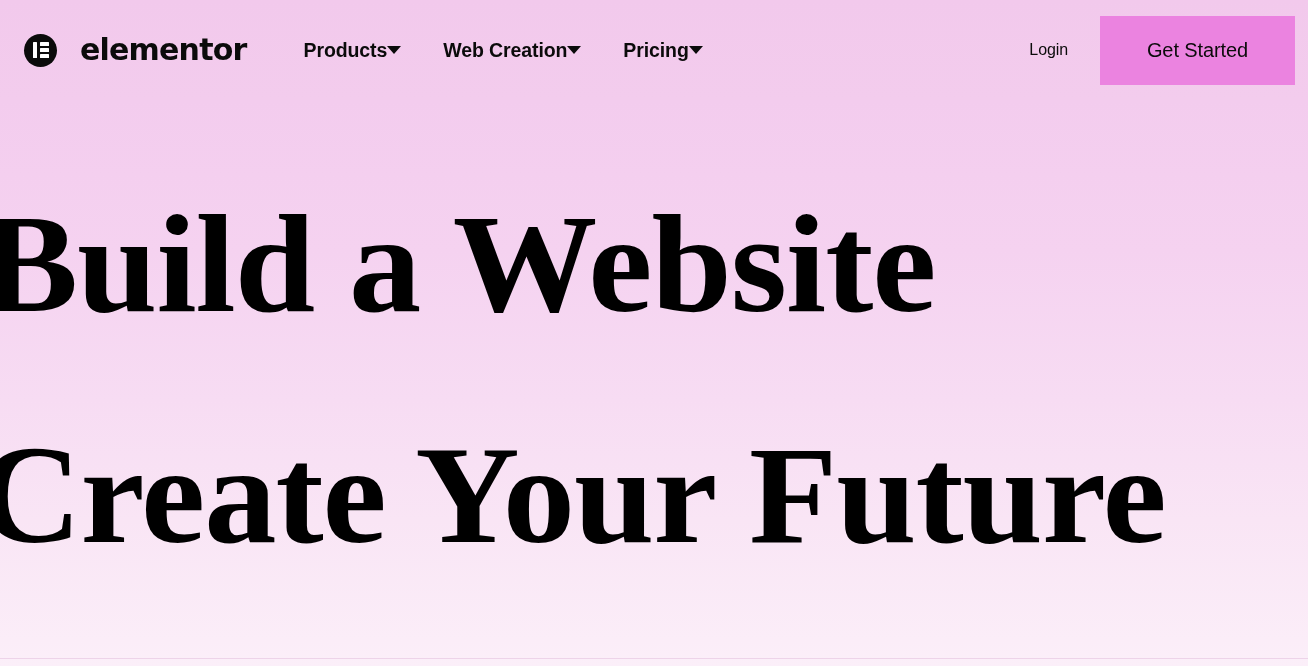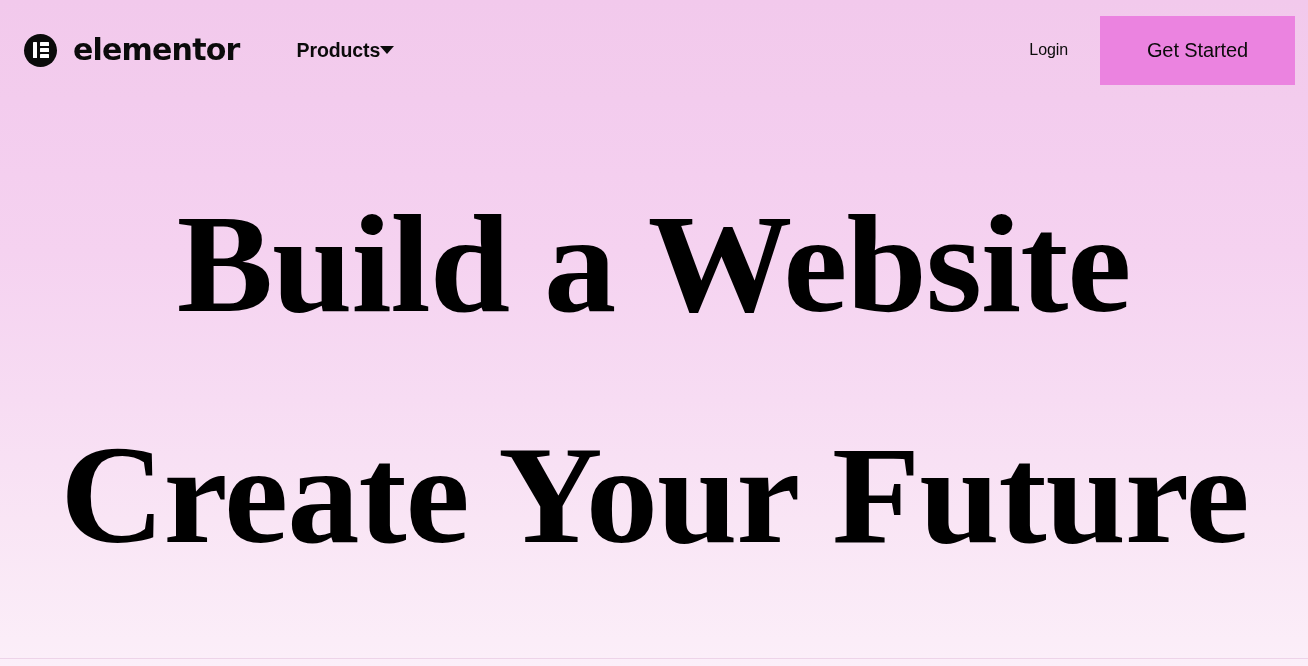--- a/index.html
+++ b/index.html
@@ -38,21 +38,21 @@
     background: linear-gradient(180deg, #F2C9EC 0%, #F3CCED 100%);
     display: flex;
     align-items: center;
     box-sizing: border-box;
   }
 
   .logo-wrap {
     display: flex;
     align-items: center;
     margin-left: 24px;
-    gap: 16px;
+    gap: 23px;
     text-decoration: none;
   }
   .logo-mark {
     width: 33px;
     height: 33px;
     border-radius: 50%;
     background: #0b0b0b;
     position: relative;
     flex: 0 0 auto;
   }
@@ -148,21 +148,21 @@
   }
 
   
   #hero {
     position: absolute;
     top: 100px; left: 0;
     width: 1308px;
     height: 566px;
     display: flex;
     flex-direction: column;
-    align-items: center;
+    align-items: flex-start;
   }
 
   .headline {
     font-family: "Liberation Serif", "DejaVu Serif", serif;
     font-weight: 700;
     color: #000000;
     line-height: 0.98;
     text-align: center;
     letter-spacing: -1px;
     white-space: nowrap;
@@ -205,22 +205,30 @@
     </div>
 
     <nav id="nav">
 
       <div class="nav-item">
         <span>Products</span>
         <span class="caret"></span>
       </div>
 
 
-
-
+      <div class="nav-item">
+        <span>Web Creation</span>
+        <span class="caret"></span>
+      </div>
+
+
+      <div class="nav-item">
+        <span>Pricing</span>
+        <span class="caret"></span>
+      </div>
 
     </nav>
 
     <div id="header-right">
       <div id="login-link">Login</div>
       <button id="header-cta">Get Started</button>
     </div>
 
   </header>
 

